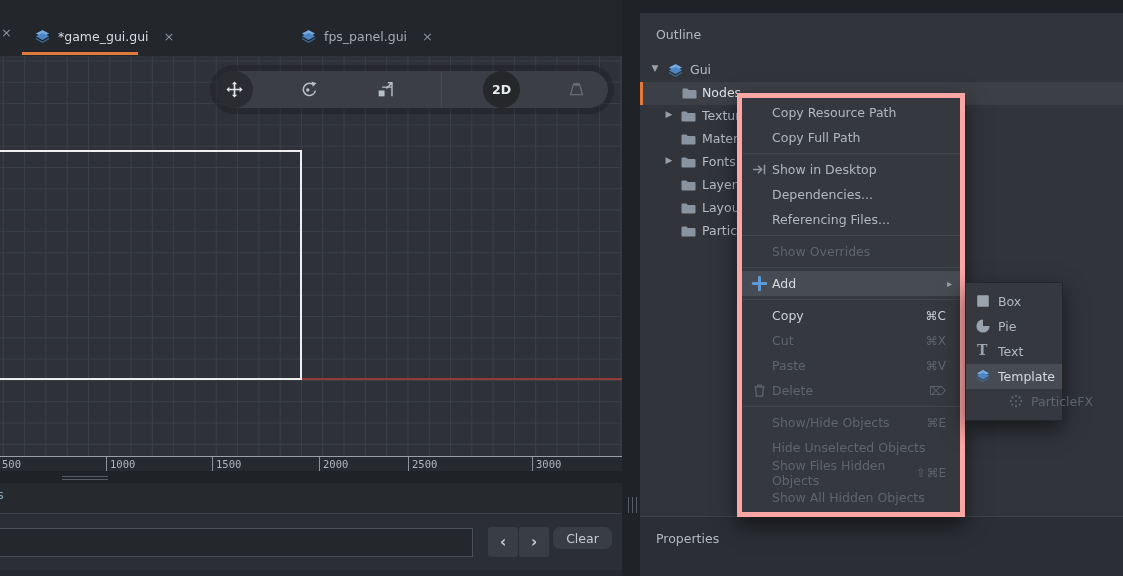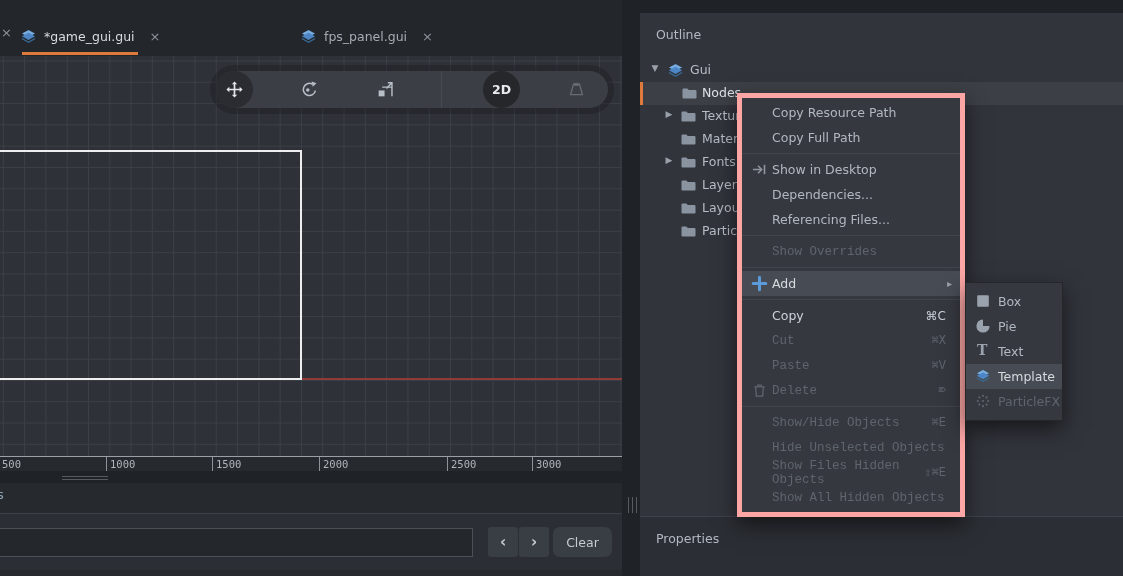--- a/index.html
+++ b/index.html
@@ -49,21 +49,21 @@
   .ruler { position:absolute; left:0; top:456px; width:622px; height:15px; background:#26292e; border-top:1px solid #9aa0a8; }
   .rtick { position:absolute; top:0; height:14px; border-left:1px solid #8d939b; padding-left:3px; font-family:"DejaVu Sans Mono", monospace; font-size:10.5px; color:#b0b6bd; line-height:14px; }
   
   .console { position:absolute; left:0; top:471px; width:622px; height:105px; background:#1f2226; }
   .h-handle { position:absolute; left:62px; top:5px; width:46px; height:4px; border-top:1px solid #565b62; border-bottom:1px solid #565b62; }
   .con-band1 { position:absolute; left:0; top:12px; width:622px; height:30px; background:#26292e; }
   .con-frag { position:absolute; left:-3px; top:4px; color:#8da2b0; font-size:13px; }
   .con-band2 { position:absolute; left:0; top:42px; width:622px; height:57px; background:#2b2e34; border-top:1px solid #3c4047; }
   .con-input { position:absolute; left:-8px; top:57px; width:481px; height:29px; background:#24272c; border:1px solid #4b4f56; color:#d4d8dd; font-family:"DejaVu Sans", sans-serif; font-size:12.5px; padding:0 8px; outline:none; }
   .sq-btn { position:absolute; top:56px; width:30px; height:30px; background:#393d44; border-radius:3px; display:flex; align-items:center; justify-content:center; color:#c6cbd1; font-size:15px; font-weight:bold; }
-  .clear-btn { position:absolute; left:553px; top:56px; width:59px; height:30px; background:#393d44; border-radius:7px; display:flex; align-items:center; justify-content:center; color:#c6cbd1; }
+  .clear-btn { position:absolute; left:553px; top:56px; width:59px; height:22px; background:#393d44; border-radius:7px; display:flex; align-items:center; justify-content:center; color:#c6cbd1; }
   .con-band3 { position:absolute; left:0; top:99px; width:622px; height:6px; background:#26292e; }
   
   .v-divider { position:absolute; left:622px; top:0; width:18px; height:576px; background:#1f2226; }
   .v-handle { position:absolute; left:6px; top:497px; width:9px; height:16px;
     background-image:repeating-linear-gradient(to right, #565b62 0 1px, transparent 1px 4px); }
   
   .outline-panel { position:absolute; left:640px; top:13px; width:483px; height:503px; background:#31343b; }
   .panel-title { position:absolute; left:16px; top:14px; color:#b3b9c1; }
   .tree-row { position:absolute; left:0; width:483px; height:23px; }
   .tree-row.selected { background:#3c4046; border-left:3px solid #e07a3c; }
@@ -71,30 +71,30 @@
   .tree-ico { position:absolute; top:3px; width:17px; height:17px; }
   .tree-label { position:absolute; top:3px; color:#b7bdc5; }
   .tree-row.selected .tree-label { color:#dde1e6; }
   .lvl0 .expander { left:9px; } .lvl0 .tree-ico { left:27px; } .lvl0 .tree-label { left:50px; }
   .lvl1 .expander { left:23px; } .lvl1 .tree-ico { left:40px; } .lvl1 .tree-label { left:62px; }
   .properties-panel { position:absolute; left:640px; top:516px; width:483px; height:60px; background:#2b2e34; border-top:1px solid #3e424a; }
   
   .ctx-menu { position:absolute; left:737px; top:93px; width:228px; background:#35383f; border:5px solid #fca5a5; box-shadow:0 8px 20px rgba(0,0,0,0.55); padding:2px 0; z-index:10; }
   .mi { position:relative; height:25px; display:flex; align-items:center; padding-left:30px; color:#b2b8c0; }
   .mi.bright { color:#ccd1d8; }
-  .mi.disabled { color:#5f656d;font-family:Liberation Mono, monospace; }
+  .mi.disabled { color:#5f656d; }
   .mi.hl { background:#474b53; color:#d6dade; }
   .mi .mico { position:absolute; left:9px; top:4px; width:17px; height:17px; }
   .mi .shortcut { margin-left:auto; padding-right:14px; font-size:12px; }
   .mi .sub-arrow { margin-left:auto; padding-right:8px; color:#9aa0a8; font-size:10px; }
   .msep { height:1px; background:#41454c; margin:3px 0; }
   .submenu { position:absolute; left:965px; top:282px; width:98px; background:#35383f; border:1px solid #24262a; box-shadow:0 8px 20px rgba(0,0,0,0.55); padding:6px 0; z-index:11; }
   .smi { position:relative; height:25px; display:flex; align-items:center; padding-left:32px; color:#b2b8c0; }
   .smi.hl { background:#474b53; color:#d6dade; }
-  .smi.disabled { color:#5f656d; }
+  .smi.disabled { color:#5f656d;margin-left:33px; }
   .smi .mico { position:absolute; left:9px; top:4px; width:16px; height:16px; }
   .serif-t { font-family:"DejaVu Serif", serif; font-weight:bold; font-size:14px; color:#9aa2ad; position:absolute; left:11px; top:3px; }
   svg.fit { width:100%; height:100%; display:block; }
 </style>
 </head>
 <body>
 
 <svg width="0" height="0" style="position:absolute" aria-hidden="true">
   <defs>
     <symbol id="i-gui" viewBox="0 0 18 18">
@@ -161,21 +161,21 @@
       </g>
     </symbol>
   </defs>
 </svg>
 
 <div class="screen">
 
   <div class="tabbar">
     <span class="orphan-close">×</span>
 
-    <div class="tab active" style="left:16px">
+    <div class="tab active" style="left:30px">
       <span class="icon16">
           <svg class="fit">
             <use href="#i-gui"></use>
           </svg>
         </span>
       <span class="tlabel">*game_gui.gui</span>
       <span class="tclose">×</span>
     </div>
     <div class="tab-underline"></div>
 
@@ -244,21 +244,21 @@
       <span class="cam-label">Default</span>
       <span class="tb-caret">▼</span>
     </div>
   </div>
 
   <div class="ruler">
     <span class="rtick" style="left:-2px">500</span>
     <span class="rtick" style="left:106px">1000</span>
     <span class="rtick" style="left:212px">1500</span>
     <span class="rtick" style="left:319px">2000</span>
-    <span class="rtick" style="left:447px">2500</span>
+    <span class="rtick" style="left:408px">2500</span>
     <span class="rtick" style="left:532px">3000</span>
   </div>
 
   <div class="console">
     <div class="h-handle"></div>
     <div class="con-band1">
       <span class="con-frag">s</span>
     </div>
     <div class="con-band2"></div>
     <input class="con-input" value="" style="">

